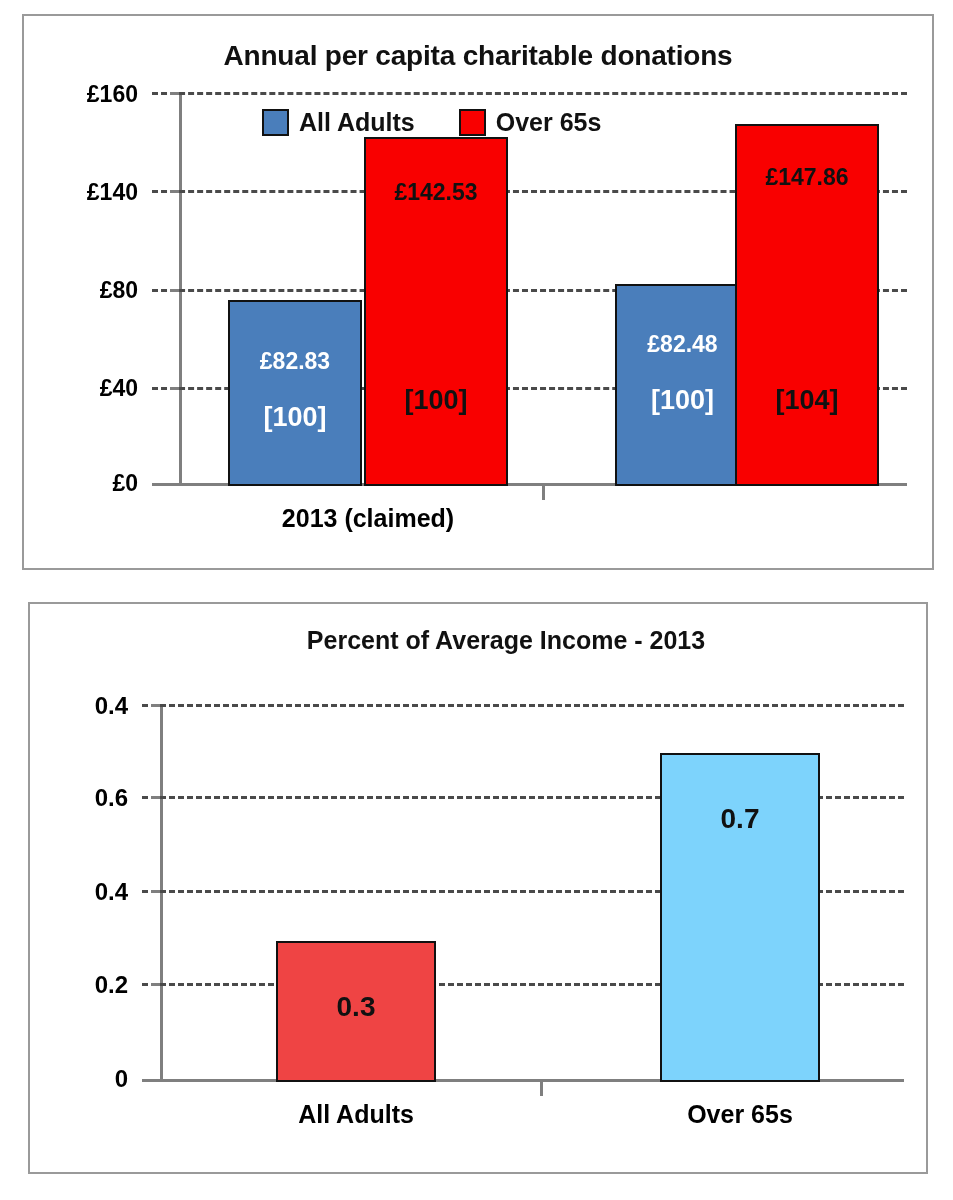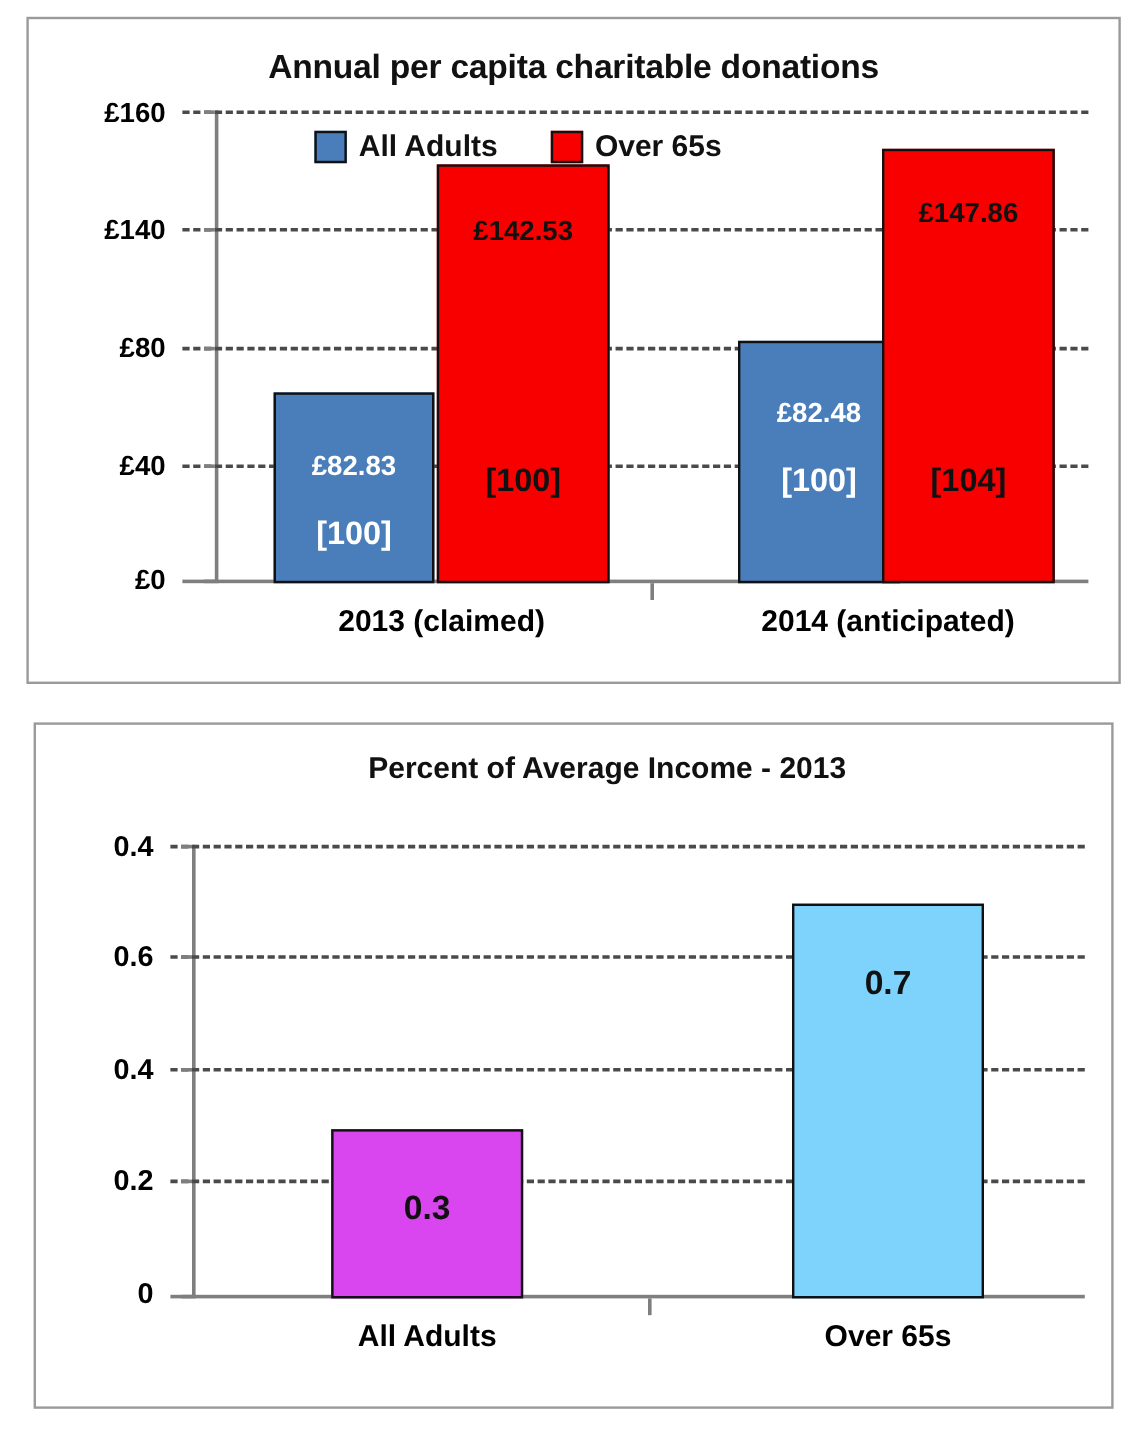--- a/index.html
+++ b/index.html
@@ -125,21 +125,21 @@
 
   .bar {
     position: absolute;
     bottom: 0;
     box-sizing: border-box;
     border: 2px solid #111;
   }
 
   .bar-blue { background: #4a7ebb; }
   .bar-red  { background: #f90000; }
-  .bar-green{ background: #d946ef; margin-top: 28px; }
+  .bar-green{ background: #ef4444; margin-top: 28px; }
   .bar-grey { background: #7dd3fc; }
 
   .bar-label {
     position: absolute;
     left: 0;
     width: 100%;
     text-align: center;
     font-weight: bold;
     white-space: nowrap;
   }
@@ -245,21 +245,21 @@
     <div class="tick-mark" style="top:197px; left:18px;"></div>
     <div class="tick-mark" style="top:295px; left:18px;"></div>
     <div class="tick-mark" style="top:391px; left:18px;"></div>
 
     <div class="ytick" style="top:2px;">£160</div>
     <div class="ytick" style="top:100px;">£140</div>
     <div class="ytick" style="top:198px;">£80</div>
     <div class="ytick" style="top:296px;">£40</div>
     <div class="ytick" style="top:391px;">£0</div>
 
-    <div class="bar bar-blue" style="left:76px; width:134px; height:159px;">
+    <div class="bar bar-blue" style="left:76px; width:134px; height:186px;">
       <span class="bar-label val-top-white" style="top:46px;">£82.83</span>
       <span class="bar-label idx-white" style="top:100px;">[100]</span>
     </div>
 
     <div class="bar bar-red" style="left:212px; width:144px; height:349px;">
       <span class="bar-label val-top-dark" style="top:40px;">£142.53</span>
       <span class="bar-label idx-dark" style="top:246px;">[100]</span>
     </div>
 
     <div class="bar bar-blue" style="left:463px; width:135px; height:202px;">
@@ -268,21 +268,20 @@
     </div>
 
     <div class="bar bar-red" style="left:583px; width:144px; height:362px;">
       <span class="bar-label val-top-dark" style="top:38px;">£147.86</span>
       <span class="bar-label idx-dark" style="top:259px;">[104]</span>
     </div>
 
     <div class="group-sep" style="left:390px;"></div>
 
     <div class="cat-label" style="left:76px; width:280px;">2013 (claimed)</div>
-    <div class="cat-label" style="left:440px; width:296px;">2014  (anticipated)</div>
   </div>
 </div>
 
 <div class="panel" id="panel-bottom">
 
   <div class="chart-title" id="title-bottom">Percent of Average Income - 2013</div>
 
   <div class="plot" id="plot-bottom">
 
     <div class="axis-line-y" style="left:18px;"></div>

